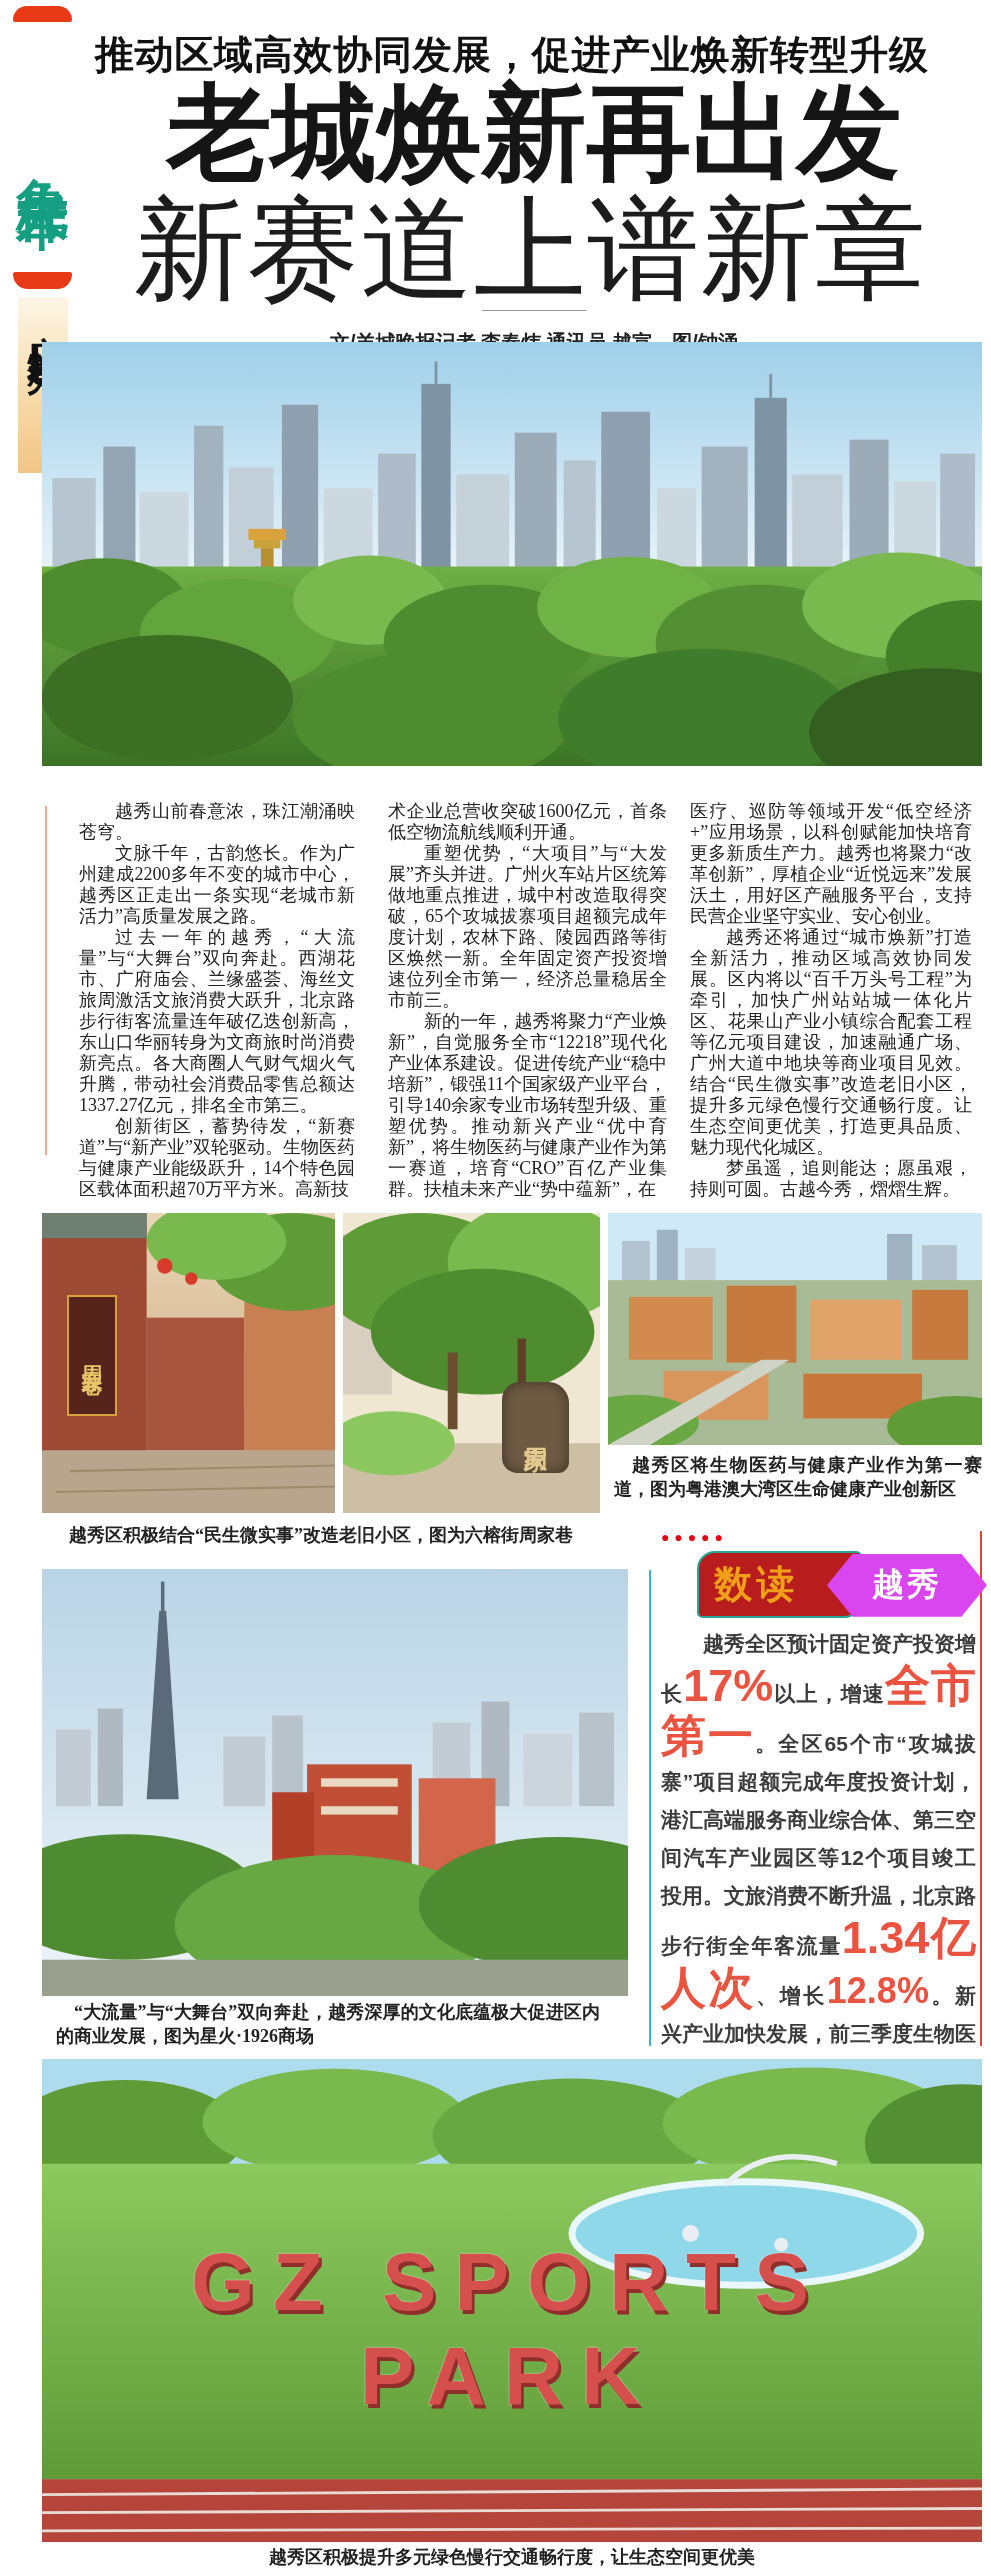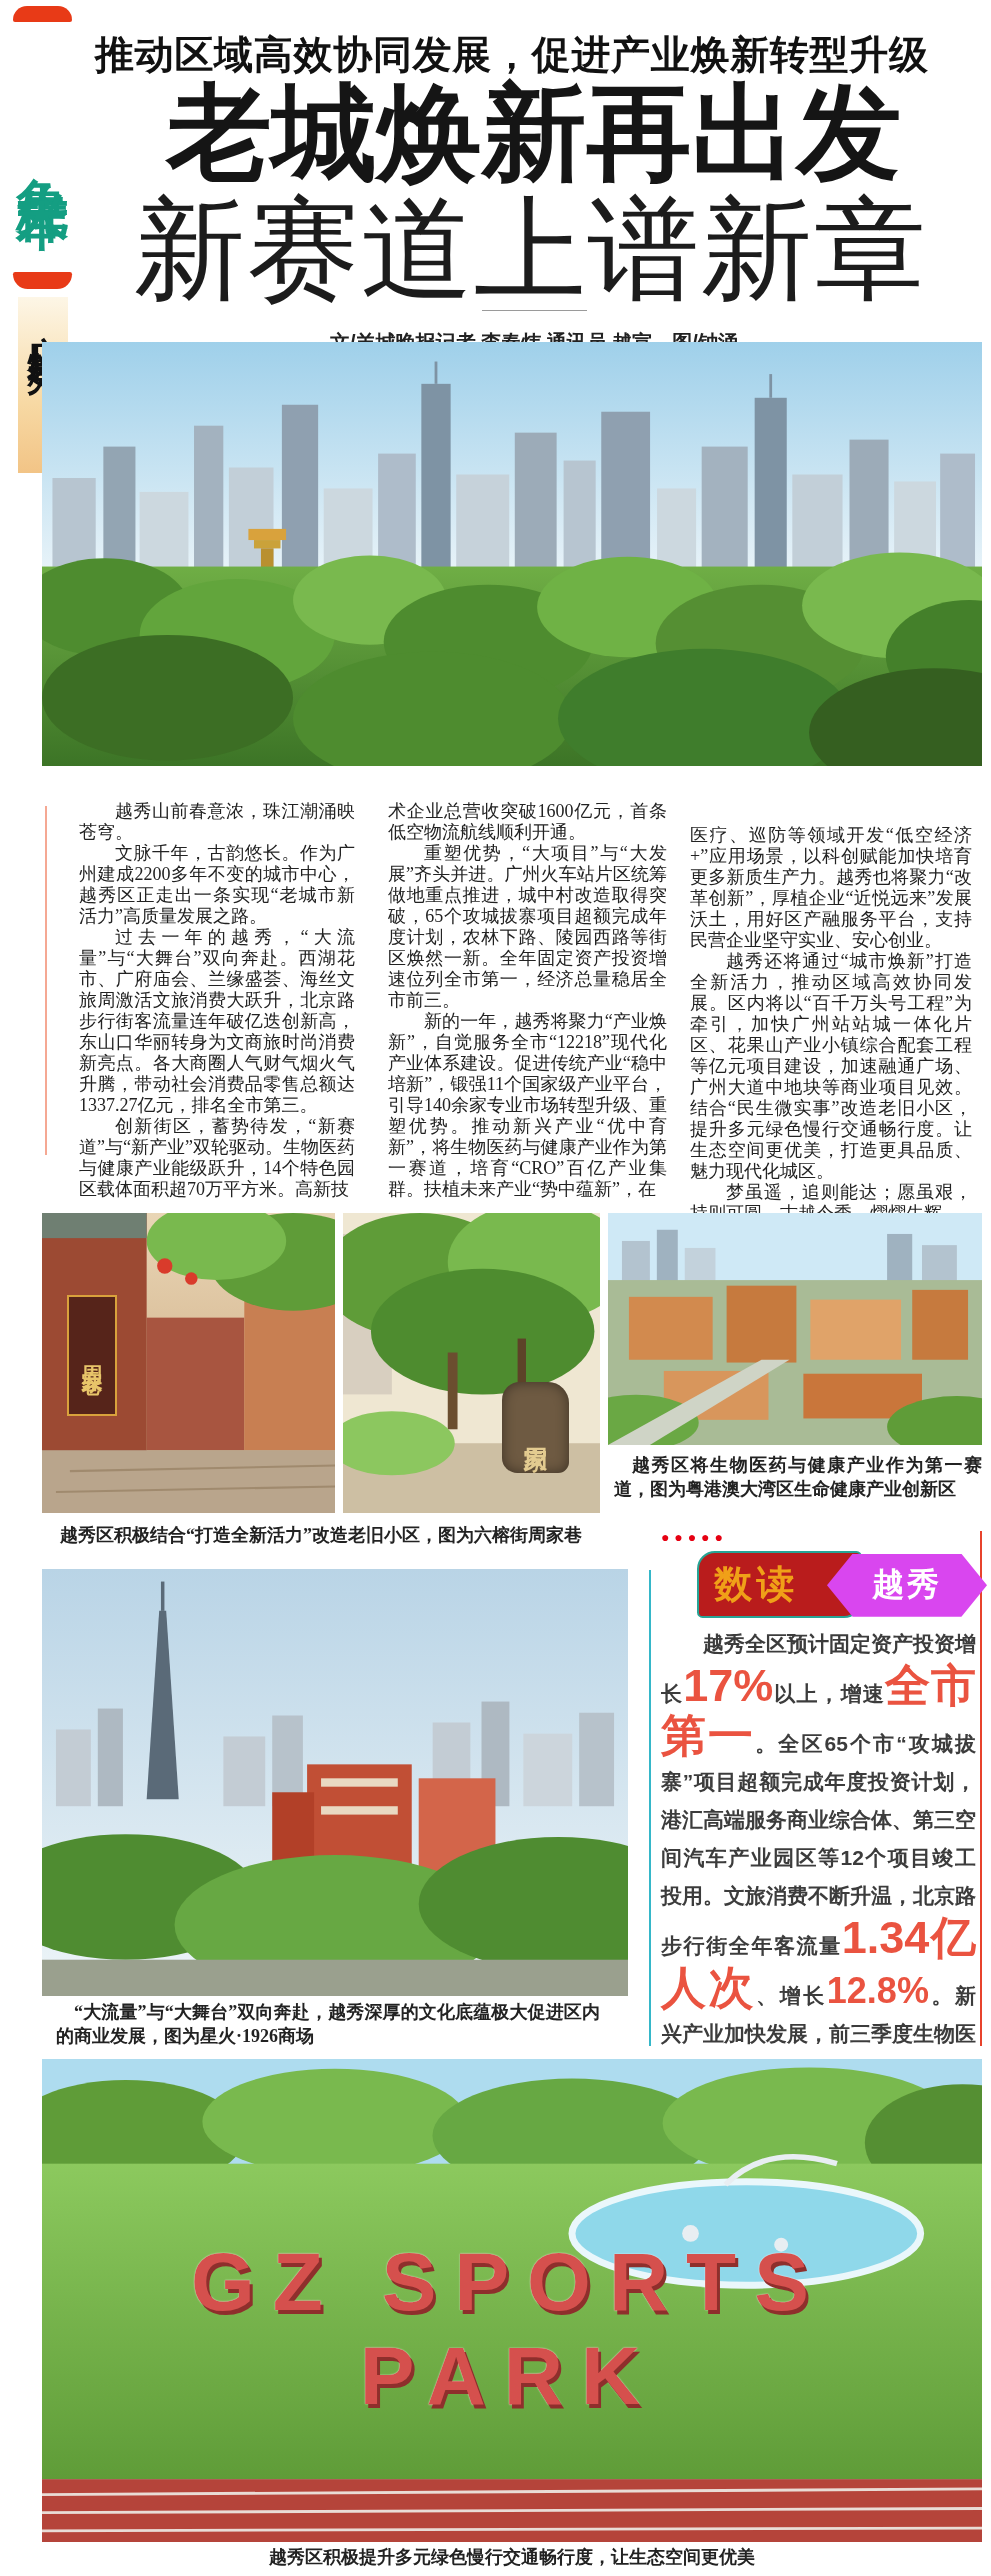--- a/index.html
+++ b/index.html
@@ -38,21 +38,21 @@
   .photo svg{display:block;width:100%;height:100%;}
   .caption{position:absolute;font-size:18px;font-weight:600;color:#222;line-height:24px;}
 
   
   .article-rule{position:absolute;left:45px;top:806px;width:2.1px;height:349px;background:#f5a893;}
   .col{position:absolute;top:801px;font-size:18px;line-height:21px;text-align:justify;color:#222;}
   .col p{margin:0;text-indent:2em;}
   .col p.cont{text-indent:0;}
   #col1{left:79px;width:276px;}
   #col2{left:388px;width:279px;}
-  #col3{left:690px;width:282px;margin-top:24px;}
+  #col3{left:690px;width:282px;}
 
   
   .stats-left-rule{position:absolute;left:649px;top:1570px;width:2.1px;height:476px;background:#35b7c9;}
   .stats-right-rule{position:absolute;left:980px;top:1531px;width:2.1px;height:515px;background:#e8432c;}
   .stats-dots{position:absolute;left:661px;top:1529px;font-size:14px;letter-spacing:4.9px;color:#e60012;}
   .badge{position:absolute;left:697px;top:1551px;height:67px;}
   .badge-frame{position:absolute;left:0;top:0;width:165px;height:67px;background:#b91c1c;
       border:2.8px solid #27a495;border-radius:18px 5.6px 18px 5.6px;box-sizing:border-box;
       display:flex;align-items:center;padding-left:15.3px;}
   .badge-frame span{font-size:38px;font-weight:900;color:#f0a018;letter-spacing:4.2px;}
@@ -211,21 +211,21 @@
       <ellipse cx="200" cy="170" rx="160" ry="90" fill="#4e8c2f"></ellipse>
       <rect x="150" y="200" width="14" height="110" fill="#6b4e2f"></rect>
       <rect x="250" y="180" width="12" height="120" fill="#5d4228"></rect>
       <rect x="0" y="330" width="368" height="100" fill="#cdbfa3"></rect>
       <ellipse cx="70" cy="330" rx="90" ry="46" fill="#8cc75f"></ellipse>
     </svg>
     <div class="stone-label">
         <span>周家</span>
       </div>
   </div>
-  <div class="caption" style="left:42px;top:1523px;width:558px;text-align:center;">越秀区积极结合“打造全新活力”改造老旧小区，图为六榕街周家巷</div>
+  <div class="caption" style="left:42px;top:1523px;width:558px;text-align:center;">越秀区积极结合“民生微实事”改造老旧小区，图为六榕街周家巷</div>
 
   <div class="photo" style="left:608px;top:1213px;width:374px;height:232px;">
     <svg viewBox="0 0 536 332" preserveAspectRatio="none">
       <rect width="536" height="332" fill="#cfe9f6"></rect>
       <rect x="20" y="40" width="40" height="60" fill="#b3c3cf"></rect>
         <rect x="70" y="24" width="30" height="76" fill="#9fb2c0"></rect>
       <rect x="110" y="50" width="44" height="50" fill="#c3d2dc"></rect>
         <rect x="400" y="30" width="36" height="70" fill="#9fb2c0"></rect>
       <rect x="450" y="46" width="50" height="54" fill="#b3c3cf"></rect>
       <rect x="0" y="96" width="536" height="236" fill="#a9bb96"></rect>

